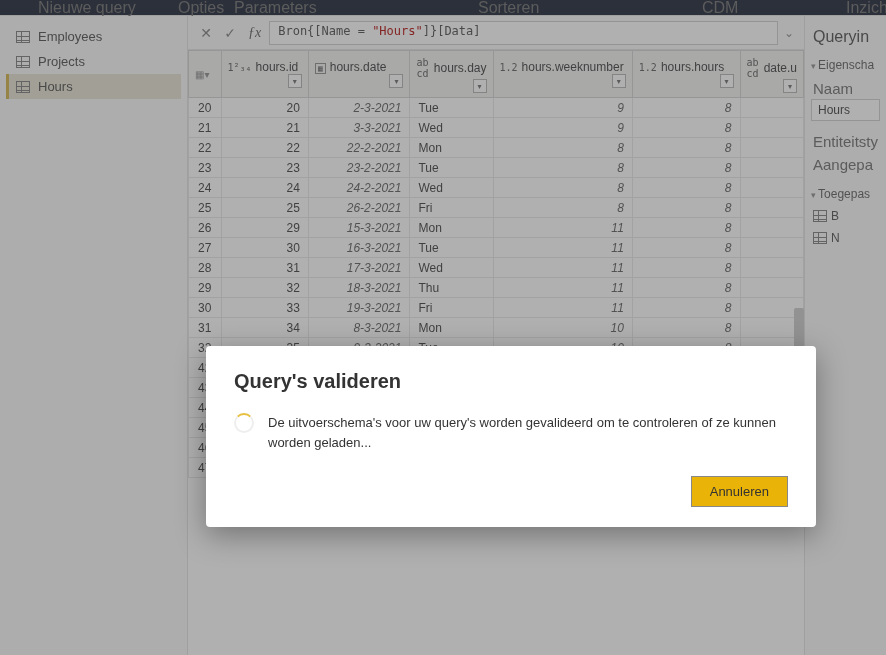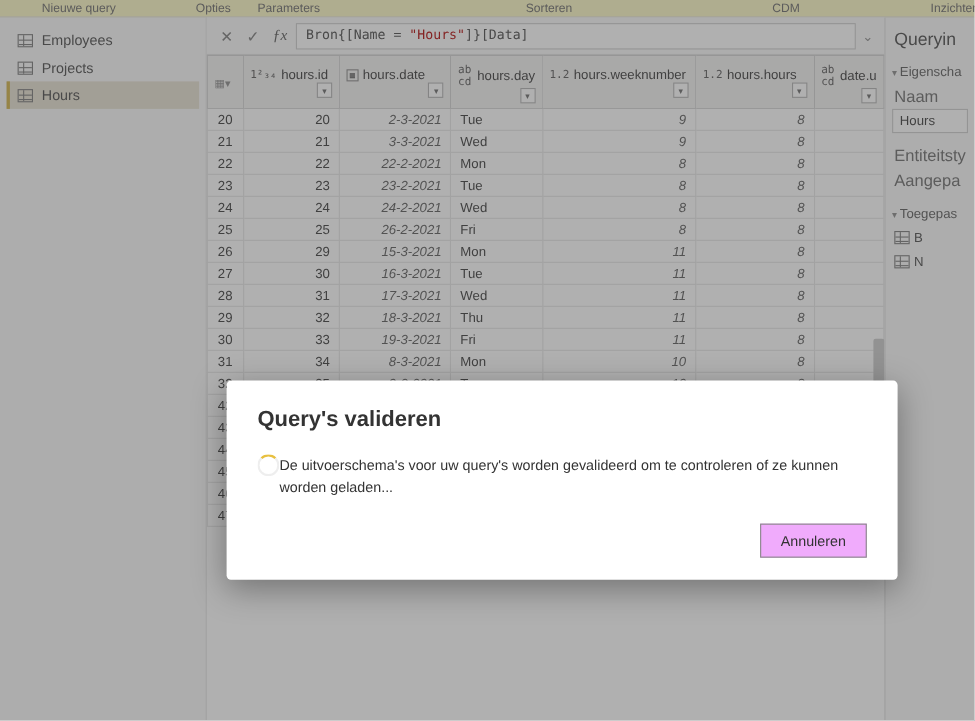--- a/index.html
+++ b/index.html
@@ -10,23 +10,23 @@
     background: #f3f3f3;
     width: 886px;
     height: 655px;
     overflow: hidden;
     position: relative;
   }
   .topbar {
     height: 16px;
     display: flex;
     align-items: center;
-    background: #fef9c3;
+    background: #0f172a;
     border-bottom: 1px solid #e0e0e0;
-    font-size: 11px;
+    font-size: 16px;
     color: #666;
   }
   .topbar-item { padding: 0 10px; position: absolute; }
   .main {
     display: flex;
     height: calc(100% - 16px);
   }
   .sidebar-left {
     width: 188px;
     background: #f9f9f9;
@@ -220,35 +220,36 @@
     top: 346px;
   }
   .dialog h2 {
     font-size: 20px;
     font-weight: 600;
     color: #333;
     margin-bottom: 20px;
   }
   .dialog-body {
     display: flex;
+    gap: 14px;
     align-items: flex-start;
     margin-bottom: 24px;
   }
   .spinner {
     width: 20px; height: 20px;
     border: 2px solid #eee;
     border-top-color: #e8c040;
     border-radius: 50%;
     flex-shrink: 0;
   }
   .dialog-text { font-size: 13px; color: #333; line-height: 1.5; }
   .dialog-actions { display: flex; justify-content: flex-end; }
   .btn-cancel {
     border: 1px solid #888;
-    background: #f0abfc;
+    background: #eab308;
     padding: 7px 18px;
     font-size: 13px;
     color: #333;
     cursor: pointer;
   }
   .scrollbar-stub {
     position: absolute;
     right: 0;
     width: 10px;
     background: #c8c8c8;

